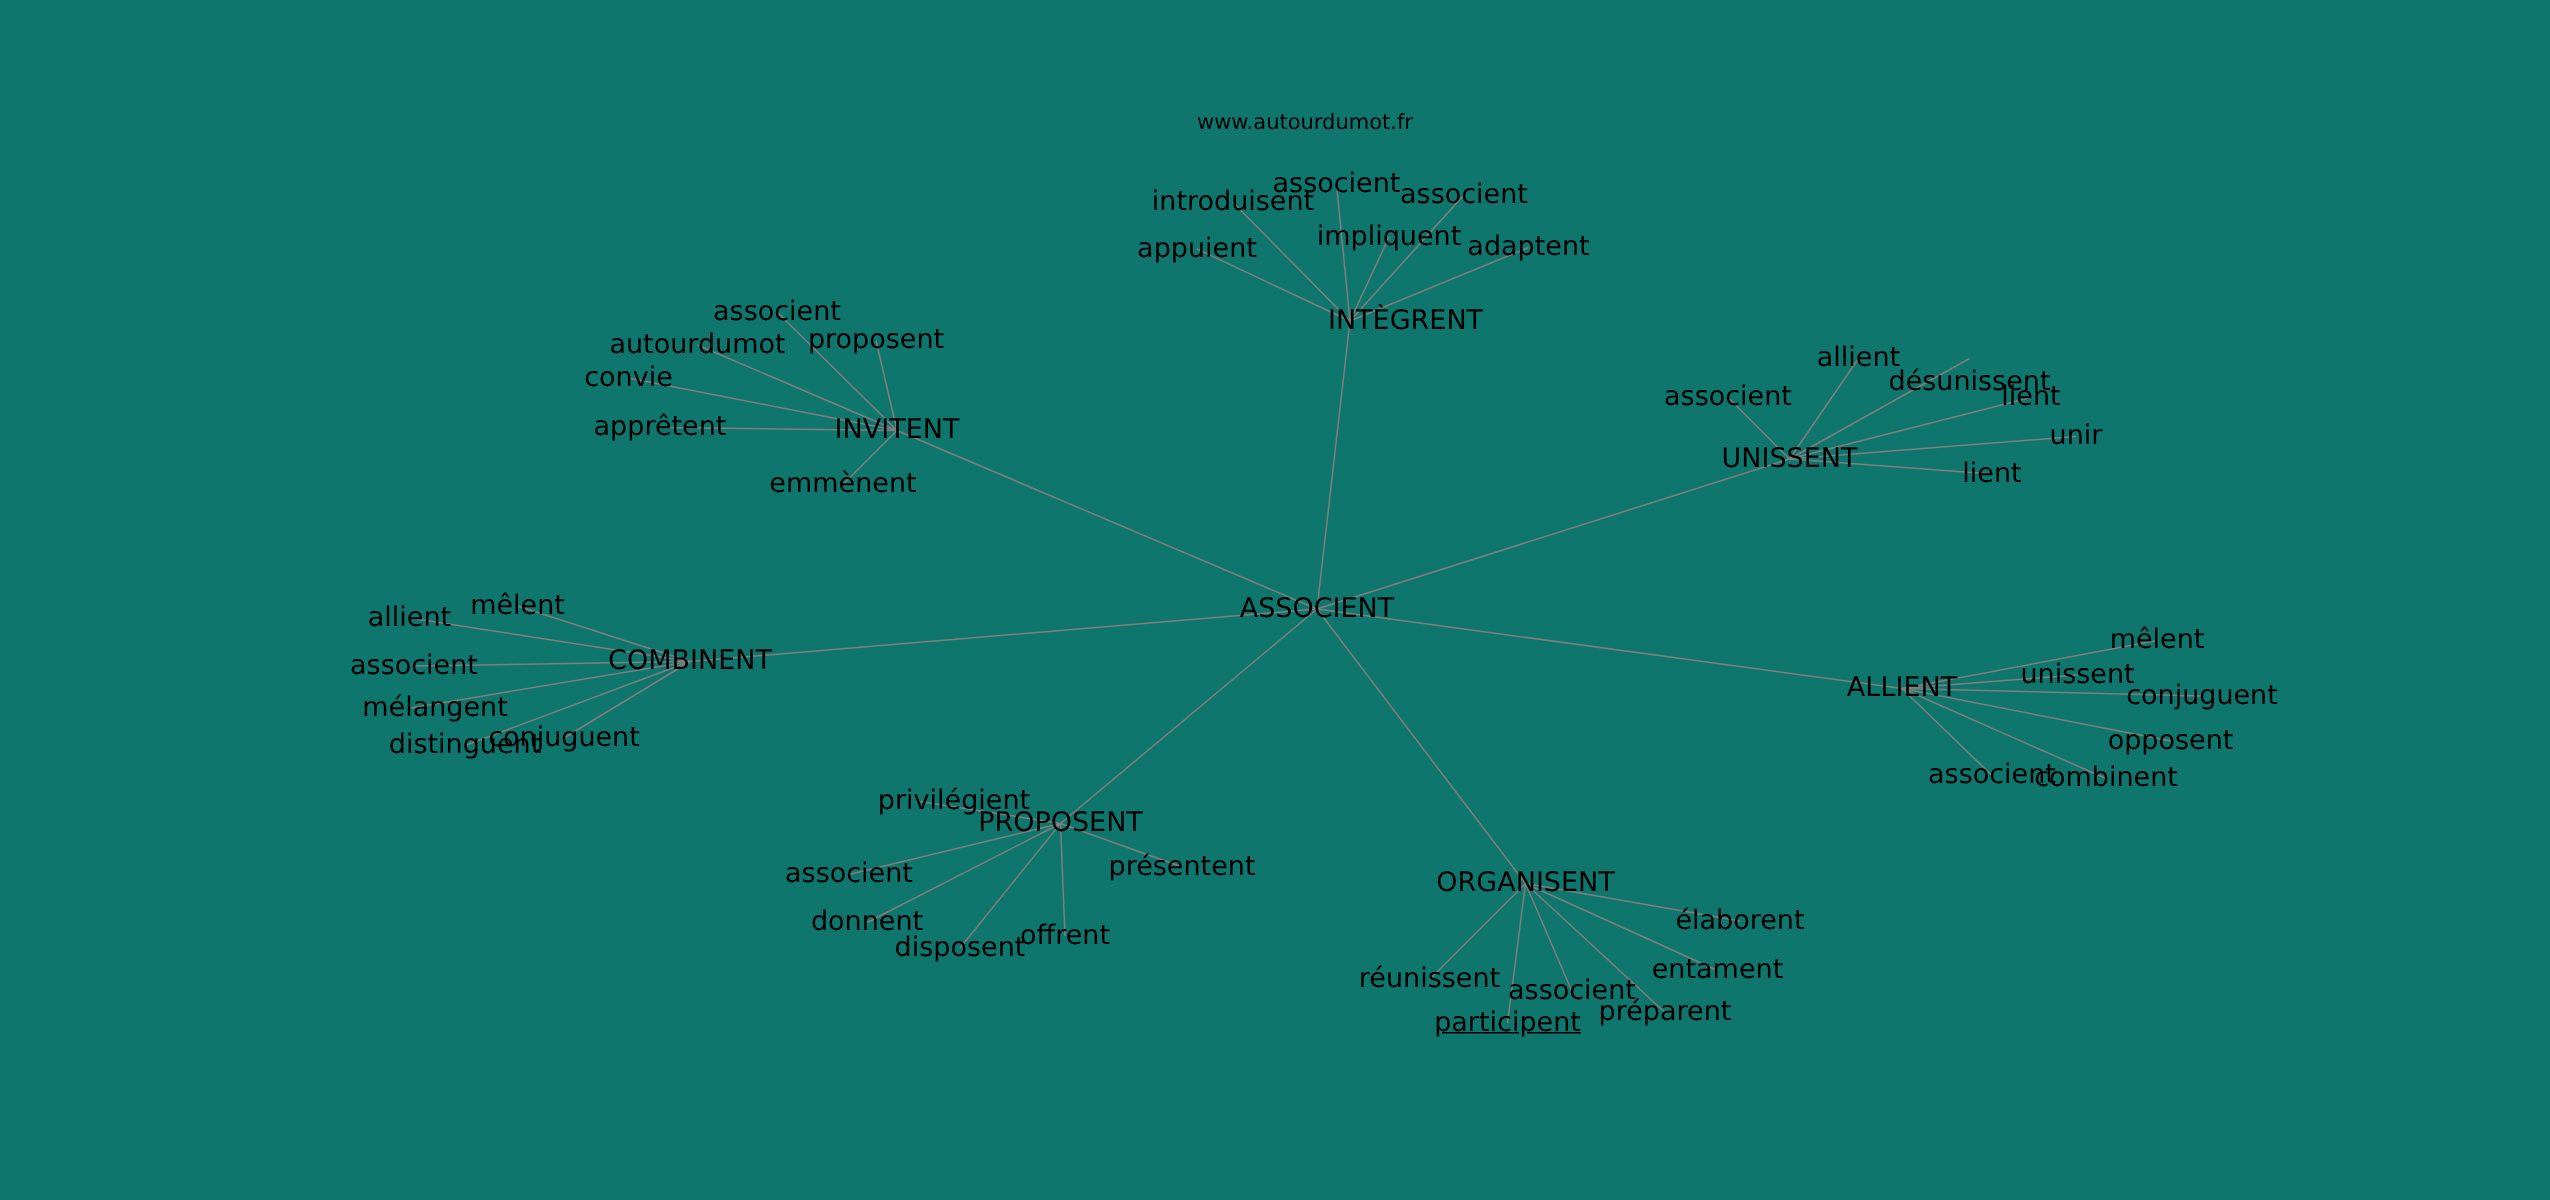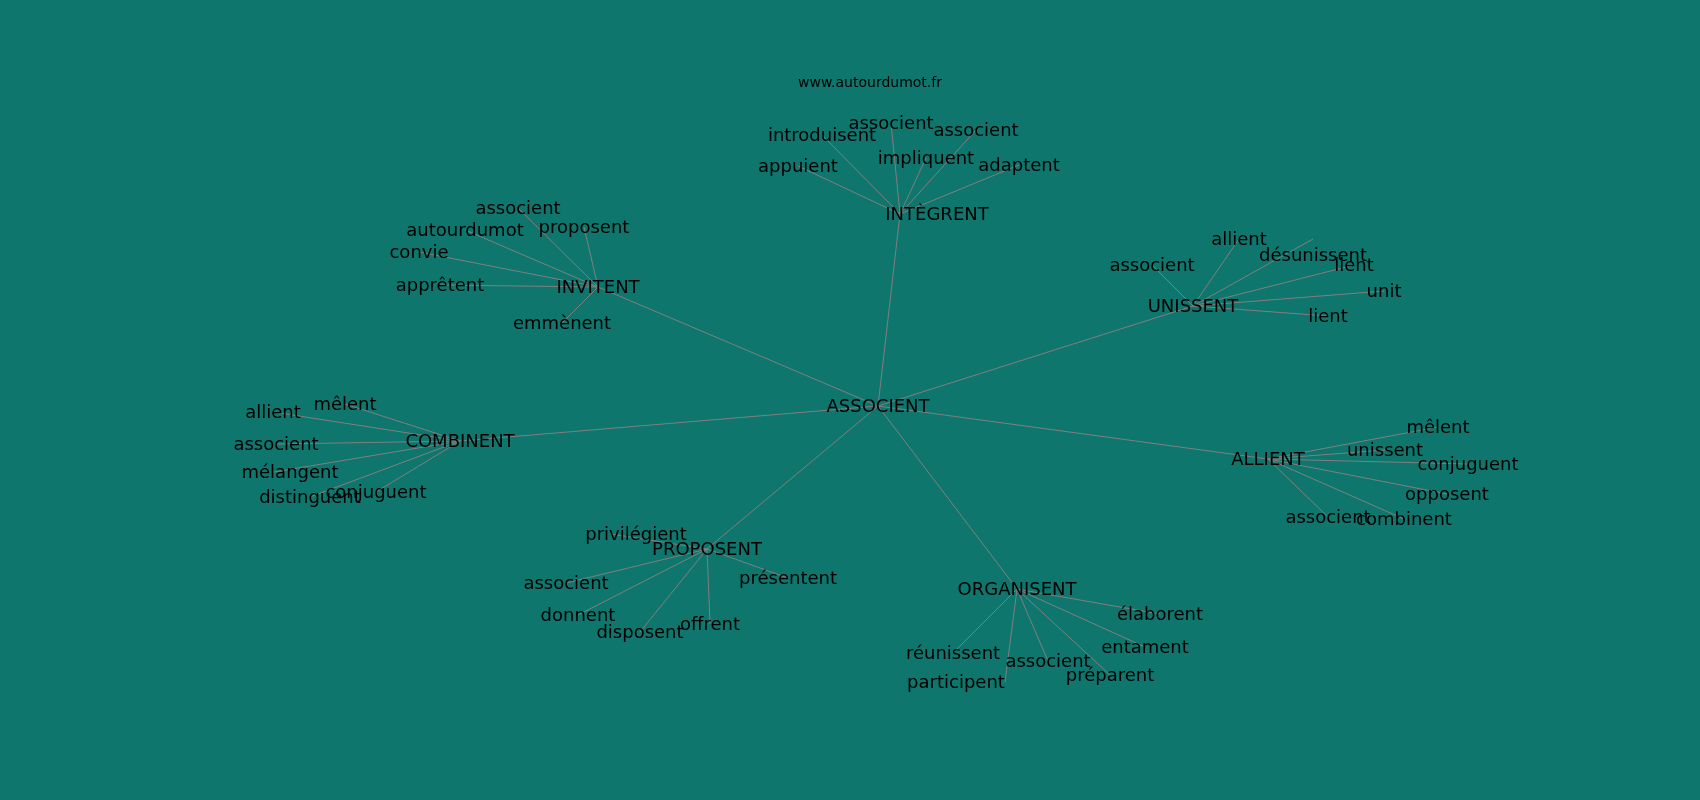--- a/index.html
+++ b/index.html
@@ -99,36 +99,36 @@
       <div class="node leaf" style="left: 891px; top: 123px; color: rgb(0, 0, 0);">associent</div>
       <div class="node leaf" style="left: 976px; top: 130px; color: rgb(0, 0, 0);">associent</div>
       <div class="node leaf" style="left: 798px; top: 166px; color: rgb(0, 0, 0);">appuient</div>
       <div class="node leaf" style="left: 926px; top: 158px; color: rgb(0, 0, 0);">impliquent</div>
       <div class="node leaf" style="left: 1019px; top: 165px; color: rgb(0, 0, 0);">adaptent</div>
       <div class="node hub" style="left: 900px; top: 214px; color: rgb(0, 0, 0); margin-left: 37px;">INTÈGRENT</div>
       <div class="node leaf" style="left: 1152px; top: 265px; color: rgb(0, 0, 0);">associent</div>
       <div class="node leaf" style="left: 1239px; top: 239px; color: rgb(0, 0, 0);">allient</div>
       <div class="node leaf" style="left: 1313px; top: 255px; color: rgb(0, 0, 0);">désunissent</div>
       <div class="node leaf" style="left: 1354px; top: 265px; color: rgb(0, 0, 0);">lient</div>
-      <div class="node leaf" style="left: 1384px; top: 291px; color: rgb(0, 0, 0);">unit</div>
+      <div class="node leaf" style="left: 1384px; top: 291px; color: rgb(0, 0, 0);">unir</div>
       <div class="node leaf" style="left: 1328px; top: 316px; color: rgb(0, 0, 0);">lient</div>
       <div class="node hub" style="left: 1193px; top: 306px; color: rgb(0, 0, 0);">UNISSENT</div>
       <div class="node leaf" style="left: 1438px; top: 427px; color: rgb(0, 0, 0);">mêlent</div>
       <div class="node leaf" style="left: 1385px; top: 450px; color: rgb(0, 0, 0);">unissent</div>
       <div class="node leaf" style="left: 1468px; top: 464px; color: rgb(0, 0, 0);">conjuguent</div>
       <div class="node leaf" style="left: 1447px; top: 494px; color: rgb(0, 0, 0);">opposent</div>
       <div class="node leaf" style="left: 1328px; top: 517px; color: rgb(0, 0, 0);">associent</div>
       <div class="node leaf" style="left: 1404px; top: 519px; color: rgb(0, 0, 0);">combinent</div>
       <div class="node hub" style="left: 1268px; top: 459px; color: rgb(0, 0, 0);">ALLIENT</div>
       <div class="node leaf" style="left: 1160px; top: 614px; color: rgb(0, 0, 0);">élaborent</div>
       <div class="node leaf" style="left: 1145px; top: 647px; color: rgb(0, 0, 0);">entament</div>
       <div class="node leaf" style="left: 953px; top: 653px; color: rgb(0, 0, 0);">réunissent</div>
       <div class="node leaf" style="left: 1048px; top: 661px; color: rgb(0, 0, 0);">associent</div>
       <div class="node leaf" style="left: 1110px; top: 675px; color: rgb(0, 0, 0);">préparent</div>
-      <div class="node leaf" style="left: 956px; top: 682px; color: rgb(0, 0, 0);">participent</div>
+      <div class="node leaf" style="left: 1005px; top: 682px; color: rgb(0, 0, 0); text-decoration: underline;">participent</div>
       <div class="node hub" style="left: 1017px; top: 589px; color: rgb(0, 0, 0);">ORGANISENT</div>
       <div class="node leaf" style="left: 636px; top: 534px; color: rgb(0, 0, 0);">privilégient</div>
       <div class="node leaf" style="left: 788px; top: 578px; color: rgb(0, 0, 0);">présentent</div>
       <div class="node leaf" style="left: 566px; top: 583px; color: rgb(0, 0, 0);">associent</div>
       <div class="node leaf" style="left: 578px; top: 615px; color: rgb(0, 0, 0);">donnent</div>
       <div class="node leaf" style="left: 640px; top: 632px; color: rgb(0, 0, 0);">disposent</div>
       <div class="node leaf" style="left: 710px; top: 624px; color: rgb(0, 0, 0);">offrent</div>
       <div class="node hub" style="left: 707px; top: 549px; color: rgb(0, 0, 0);">PROPOSENT</div>
       <div class="node leaf" style="left: 345px; top: 404px; color: rgb(0, 0, 0);">mêlent</div>
       <div class="node leaf" style="left: 273px; top: 412px; color: rgb(0, 0, 0);">allient</div>

